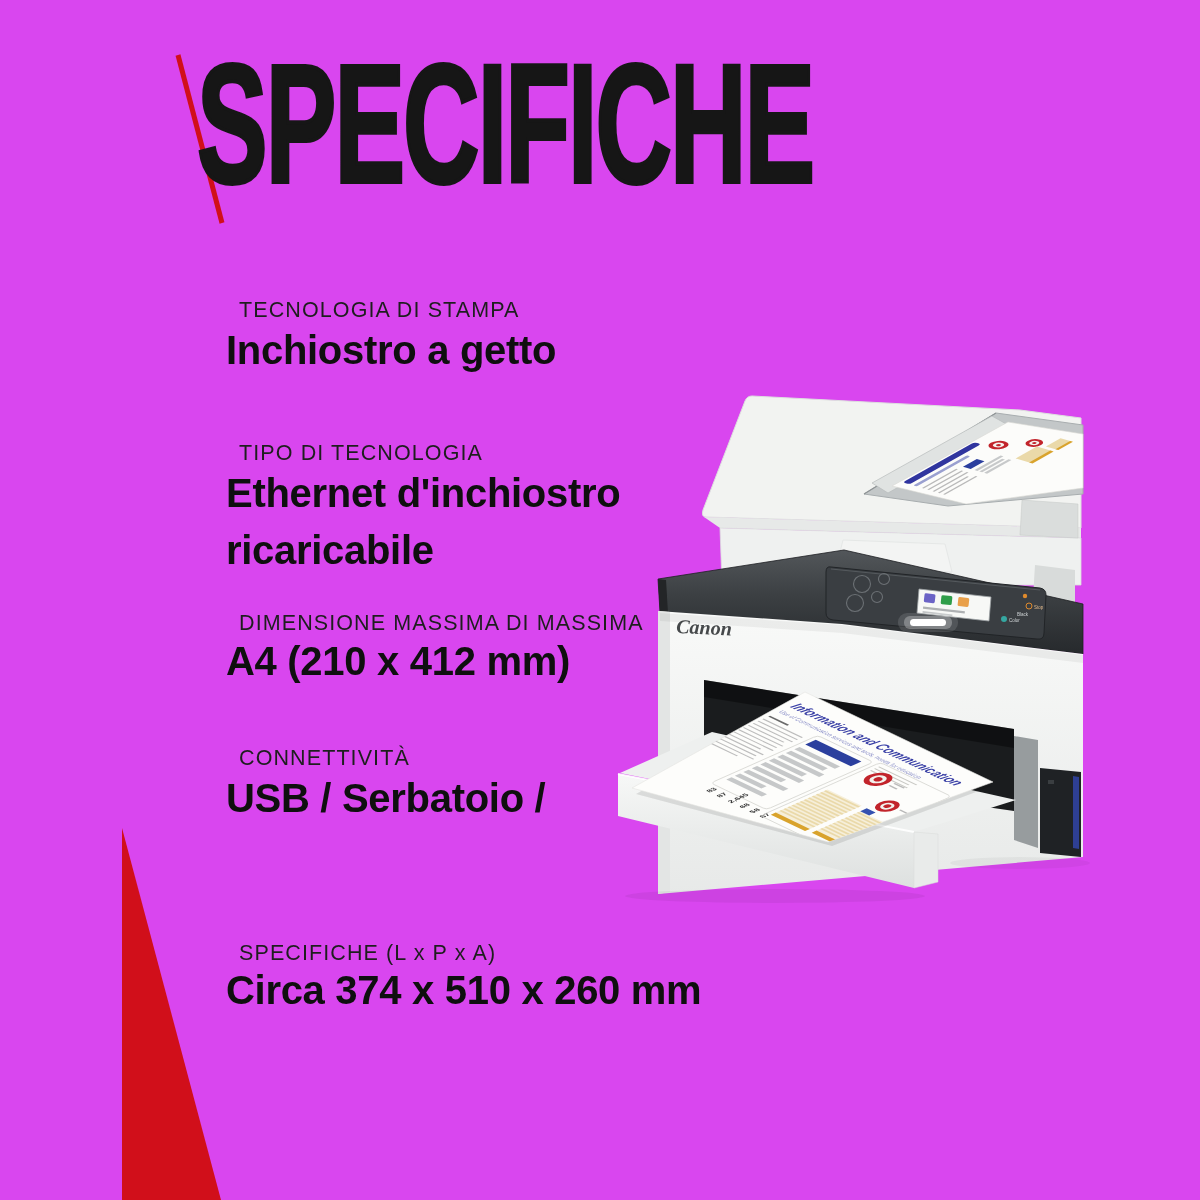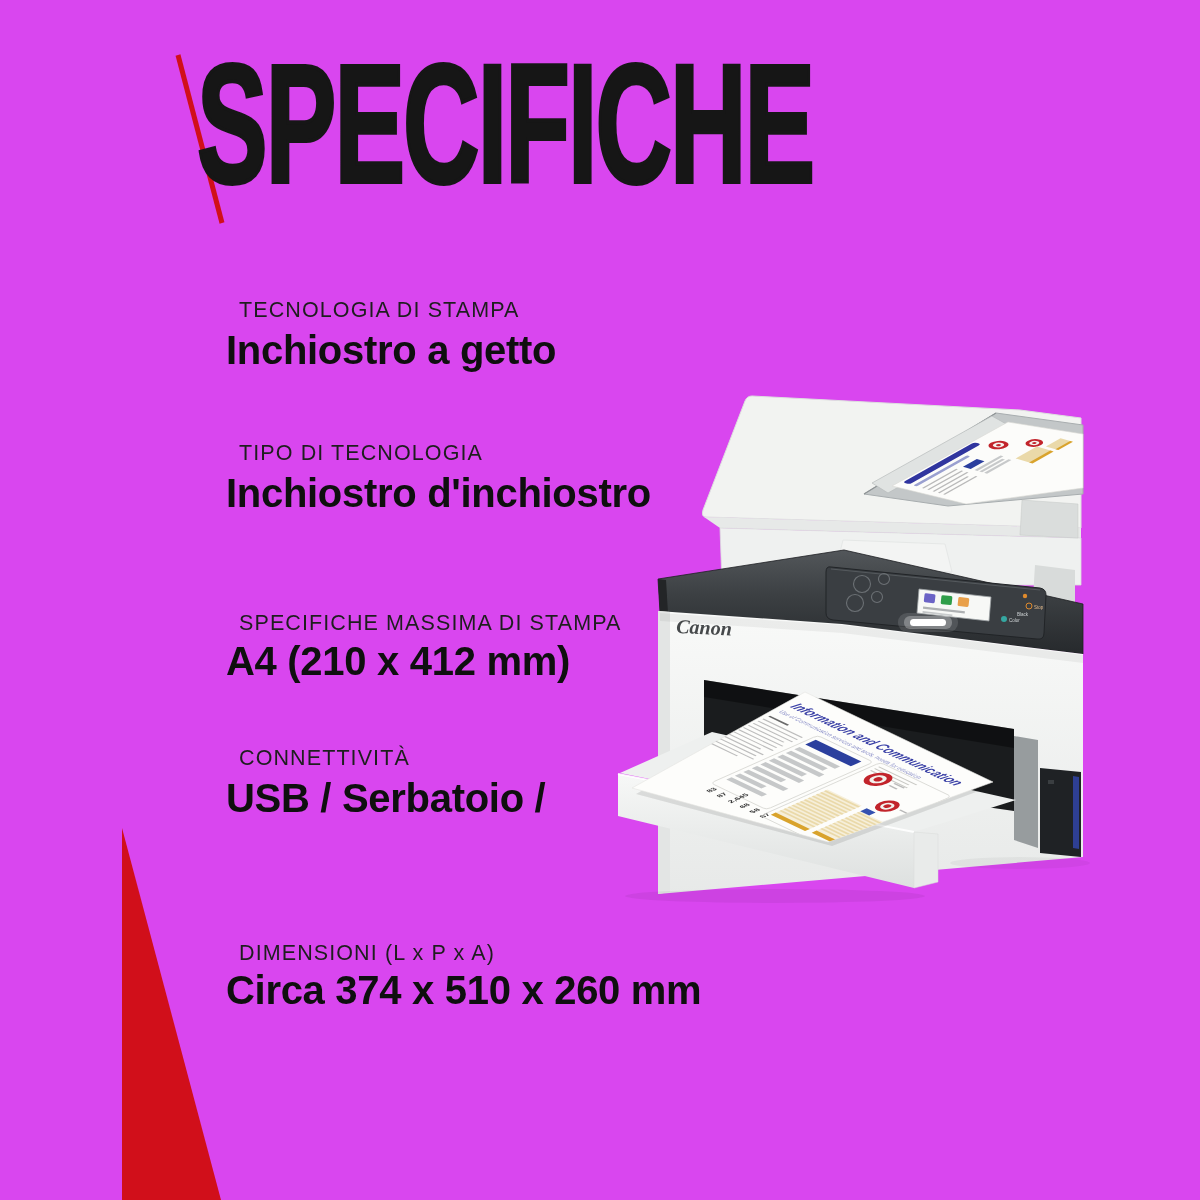--- a/index.html
+++ b/index.html
@@ -33,40 +33,41 @@
   <div>
     <div class="spec-label" style="top:298px">TECNOLOGIA DI STAMPA</div>
     <div class="spec-value" style="top:322px">
       <div>Inchiostro a getto</div>
     </div>
   </div>
 
   <div>
     <div class="spec-label" style="top:441px">TIPO DI TECNOLOGIA</div>
     <div class="spec-value" style="top:465px">
-      <div>Inchiostro d'inchiostro</div>
-    </div>
-  </div>
-
-  <div>
-    <div class="spec-label" style="top:611px">SPECIFICHE MASSIMA DI STAMPA</div>
+      <div>Ethernet d'inchiostro</div>
+      <div>ricaricabile</div>
+    </div>
+  </div>
+
+  <div>
+    <div class="spec-label" style="top:611px">DIMENSIONE MASSIMA DI MASSIMA</div>
     <div class="spec-value" style="top:633px">
       <div>A4 (210 x 412 mm)</div>
     </div>
   </div>
 
   <div>
     <div class="spec-label" style="top:746px">CONNETTIVITÀ</div>
     <div class="spec-value" style="top:770px">
       <div>USB / Serbatoio /</div>
     </div>
   </div>
 
   <div>
-    <div class="spec-label" style="top:941px">DIMENSIONI (L x P x A)</div>
+    <div class="spec-label" style="top:941px">SPECIFICHE (L x P x A)</div>
     <div class="spec-value" style="top:962px">
       <div>Circa 374 x 510 x 260 mm</div>
     </div>
   </div>
 
   <svg class="tri-svg" width="120" height="380" viewBox="0 0 120 380">
     <polygon points="10,8 10,380 109,380" fill="#d10f1a"></polygon>
   </svg>
 
   <svg class="printer-svg" width="600" height="580" viewBox="0 0 600 580">

